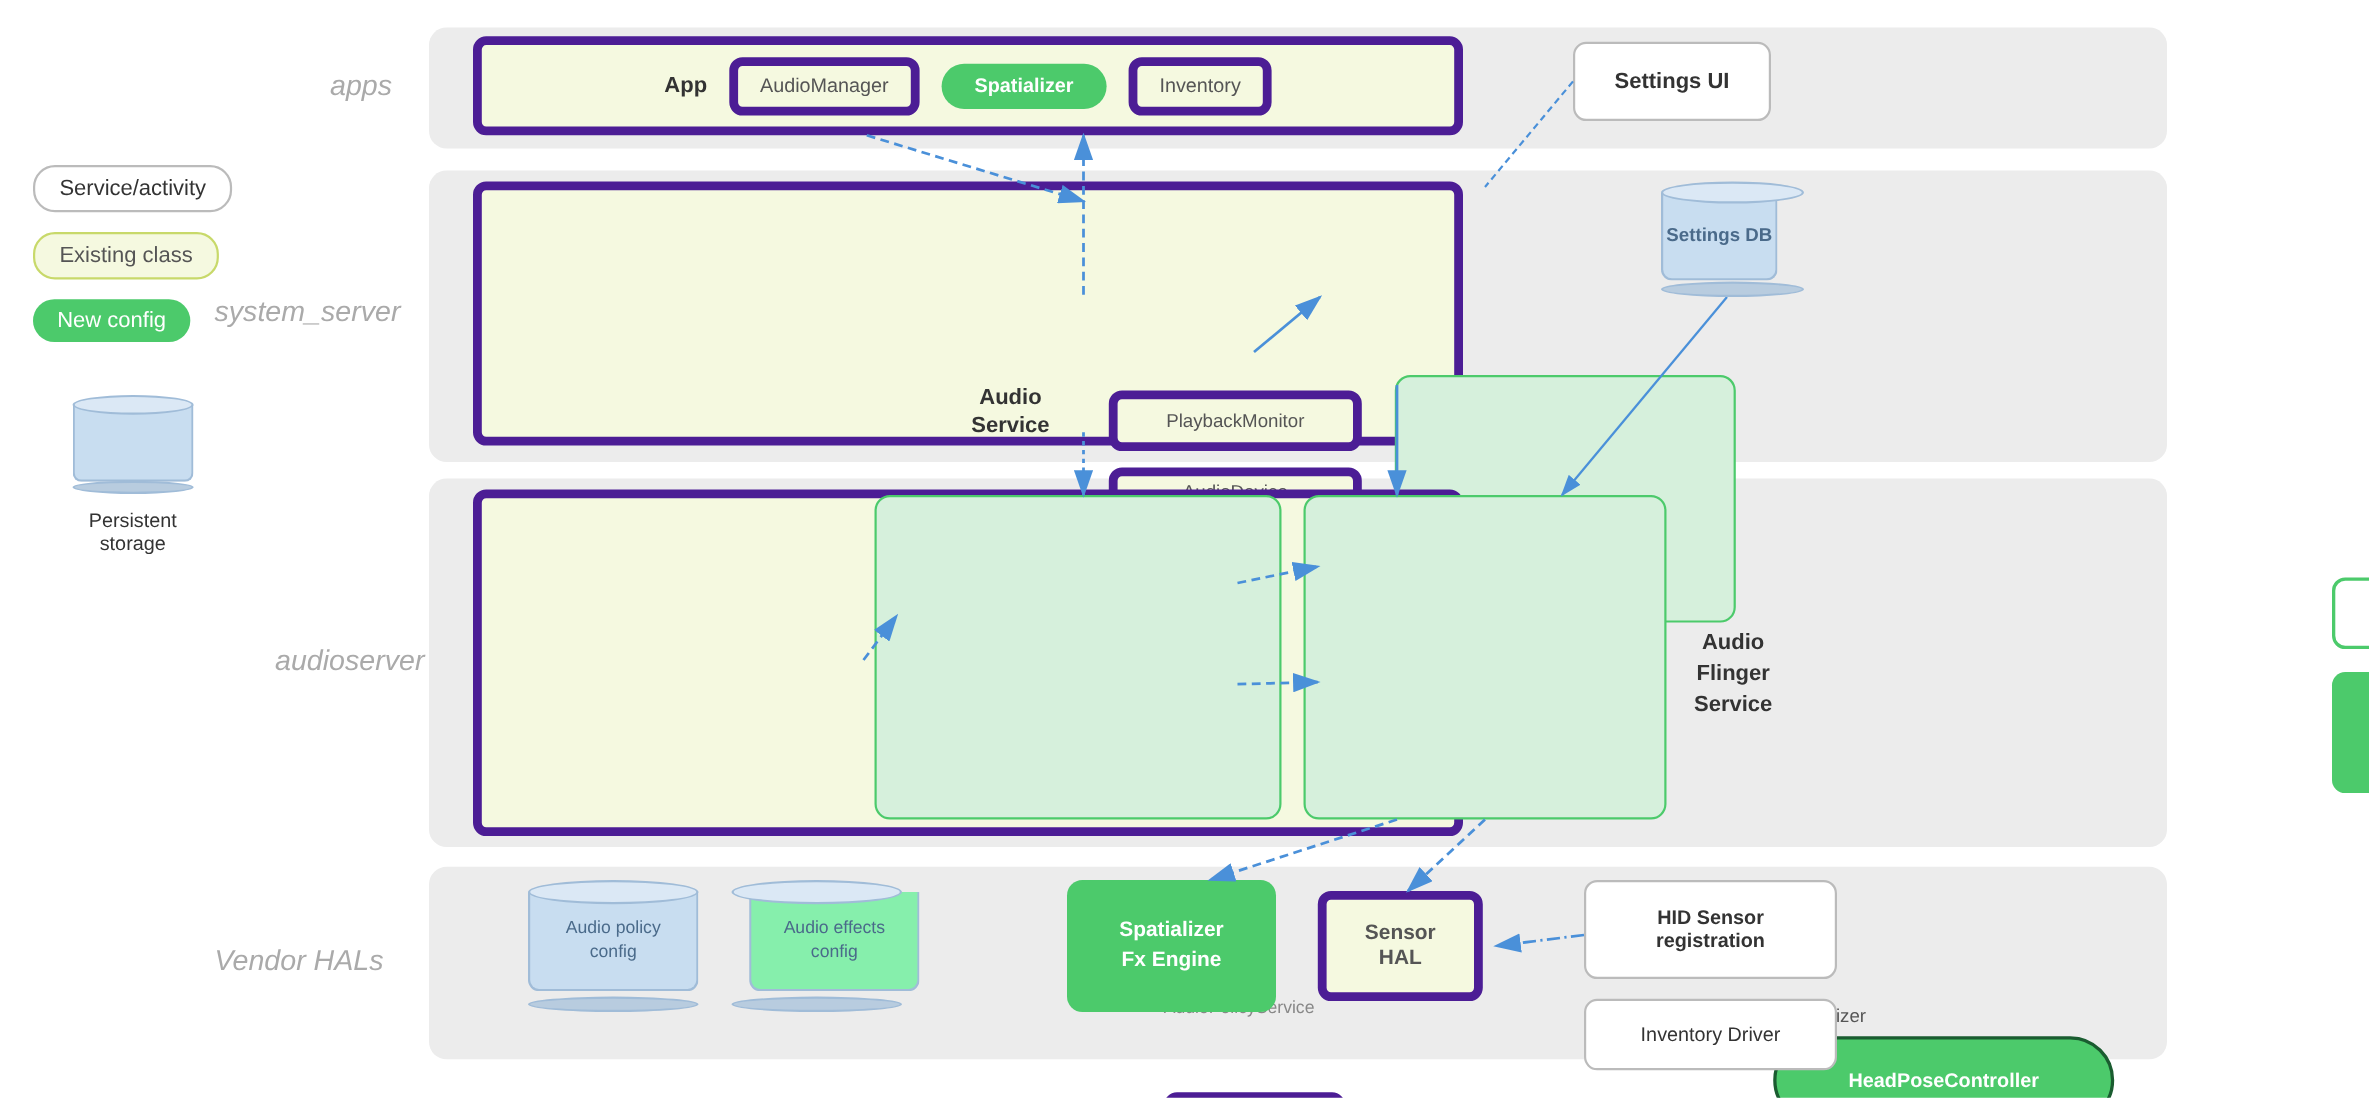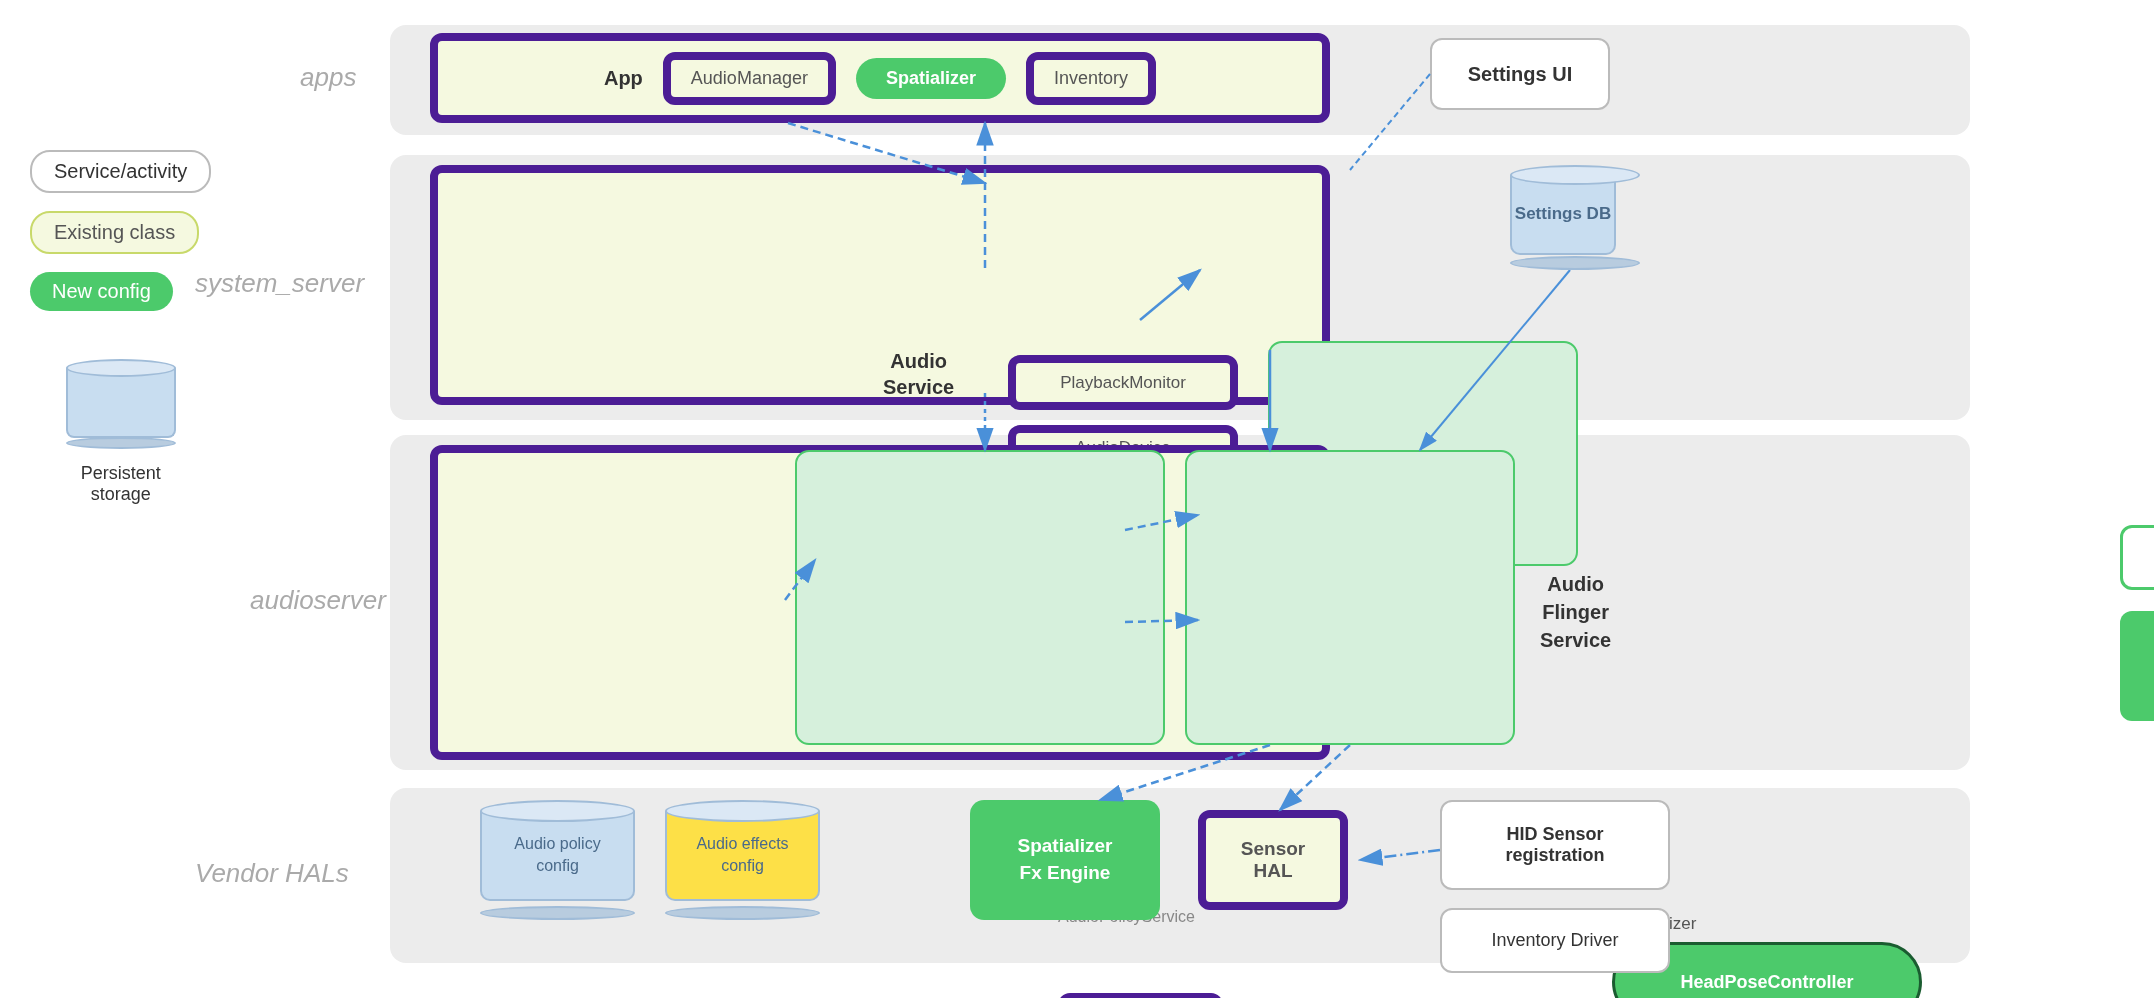--- a/index.html
+++ b/index.html
@@ -257,21 +257,21 @@
   <div style="position:absolute; left:480px; top:800px; width:155px; height:120px;">
     <div style="width:155px; height:22px; background:#dbe8f5; border:2px solid #a0bcd8; border-radius:50%; position:absolute; top:0; left:0; z-index:2;"></div>
     <div style="width:155px; height:90px; background:#c8ddf0; border-left:2px solid #a0bcd8; border-right:2px solid #a0bcd8; border-bottom:2px solid #a0bcd8; border-radius:0 0 10px 10px; position:absolute; top:11px; left:0; z-index:1; display:flex; align-items:center; justify-content:center; font-size:16px; color:#4a6a8a; text-align:center; line-height:1.4; font-weight:500;">
       <span>Audio policy<br>config</span>
     </div>
     <div style="width:155px; height:14px; background:#b8ccdf; border:2px solid #a0bcd8; border-radius:50%; position:absolute; bottom:0; left:0; z-index:2;"></div>
   </div>
 
   <div style="position:absolute; left:665px; top:800px; width:155px; height:120px;">
     <div style="width:155px; height:22px; background:#dbe8f5; border:2px solid #a0bcd8; border-radius:50%; position:absolute; top:0; left:0; z-index:2;"></div>
-    <div style="width:155px; height:90px; background:#fde047; border-left:2px solid #a0bcd8; border-right:2px solid #a0bcd8; border-bottom:2px solid #a0bcd8; border-radius:0 0 10px 10px; position:absolute; top:11px; left:0; z-index:1; display:flex; align-items:center; justify-content:center; font-size:16px; color:#4a6a8a; text-align:center; line-height:1.4; font-weight:500;">
+    <div style="width:155px; height:90px; background:#86efac; border-left:2px solid #a0bcd8; border-right:2px solid #a0bcd8; border-bottom:2px solid #a0bcd8; border-radius:0 0 10px 10px; position:absolute; top:11px; left:16px; z-index:1; display:flex; align-items:center; justify-content:center; font-size:16px; color:#4a6a8a; text-align:center; line-height:1.4; font-weight:500;">
       <span>Audio effects<br>config</span>
     </div>
     <div style="width:155px; height:14px; background:#b8ccdf; border:2px solid #a0bcd8; border-radius:50%; position:absolute; bottom:0; left:0; z-index:2;"></div>
   </div>
 
   <div class="box box-green" style="position:absolute; left:970px; top:800px; width:190px; height:120px; font-size:19px; font-weight:700; line-height:1.4; flex-direction:column; border-radius:14px; display:flex; align-items:center; justify-content:center; text-align:center;">
     <span>Spatializer<br>Fx Engine</span>
   </div>
 
   <div class="box box-yellow" style="position:absolute; left:1198px; top:810px; width:150px; height:100px; font-size:19px; font-weight:600; flex-direction:column; display:flex; justify-content:center; text-align:center;">

